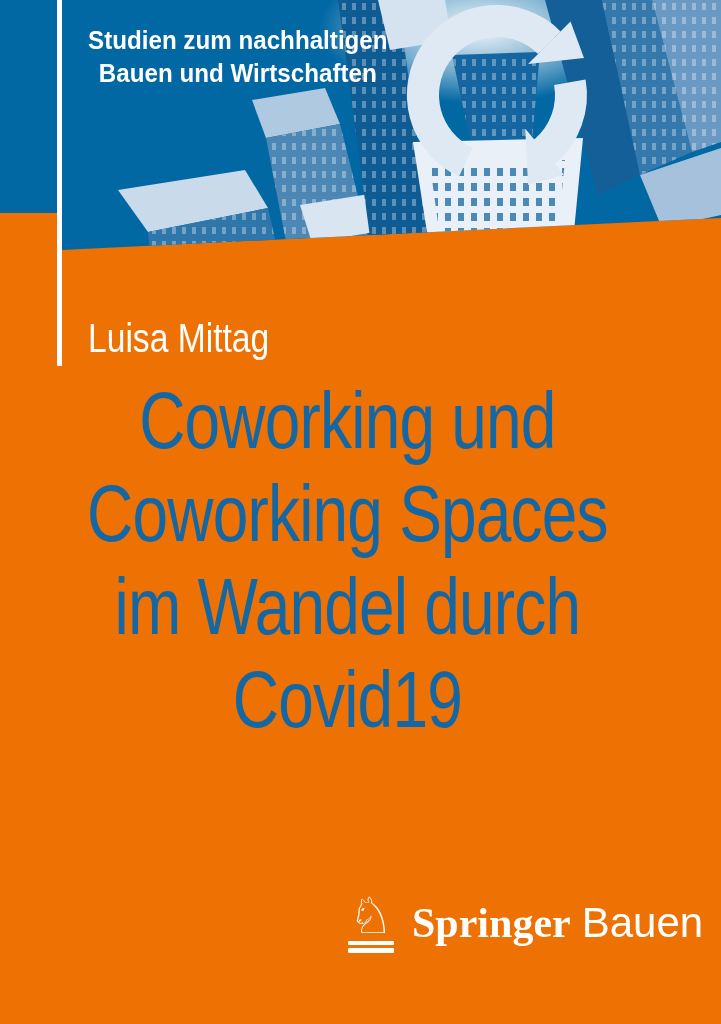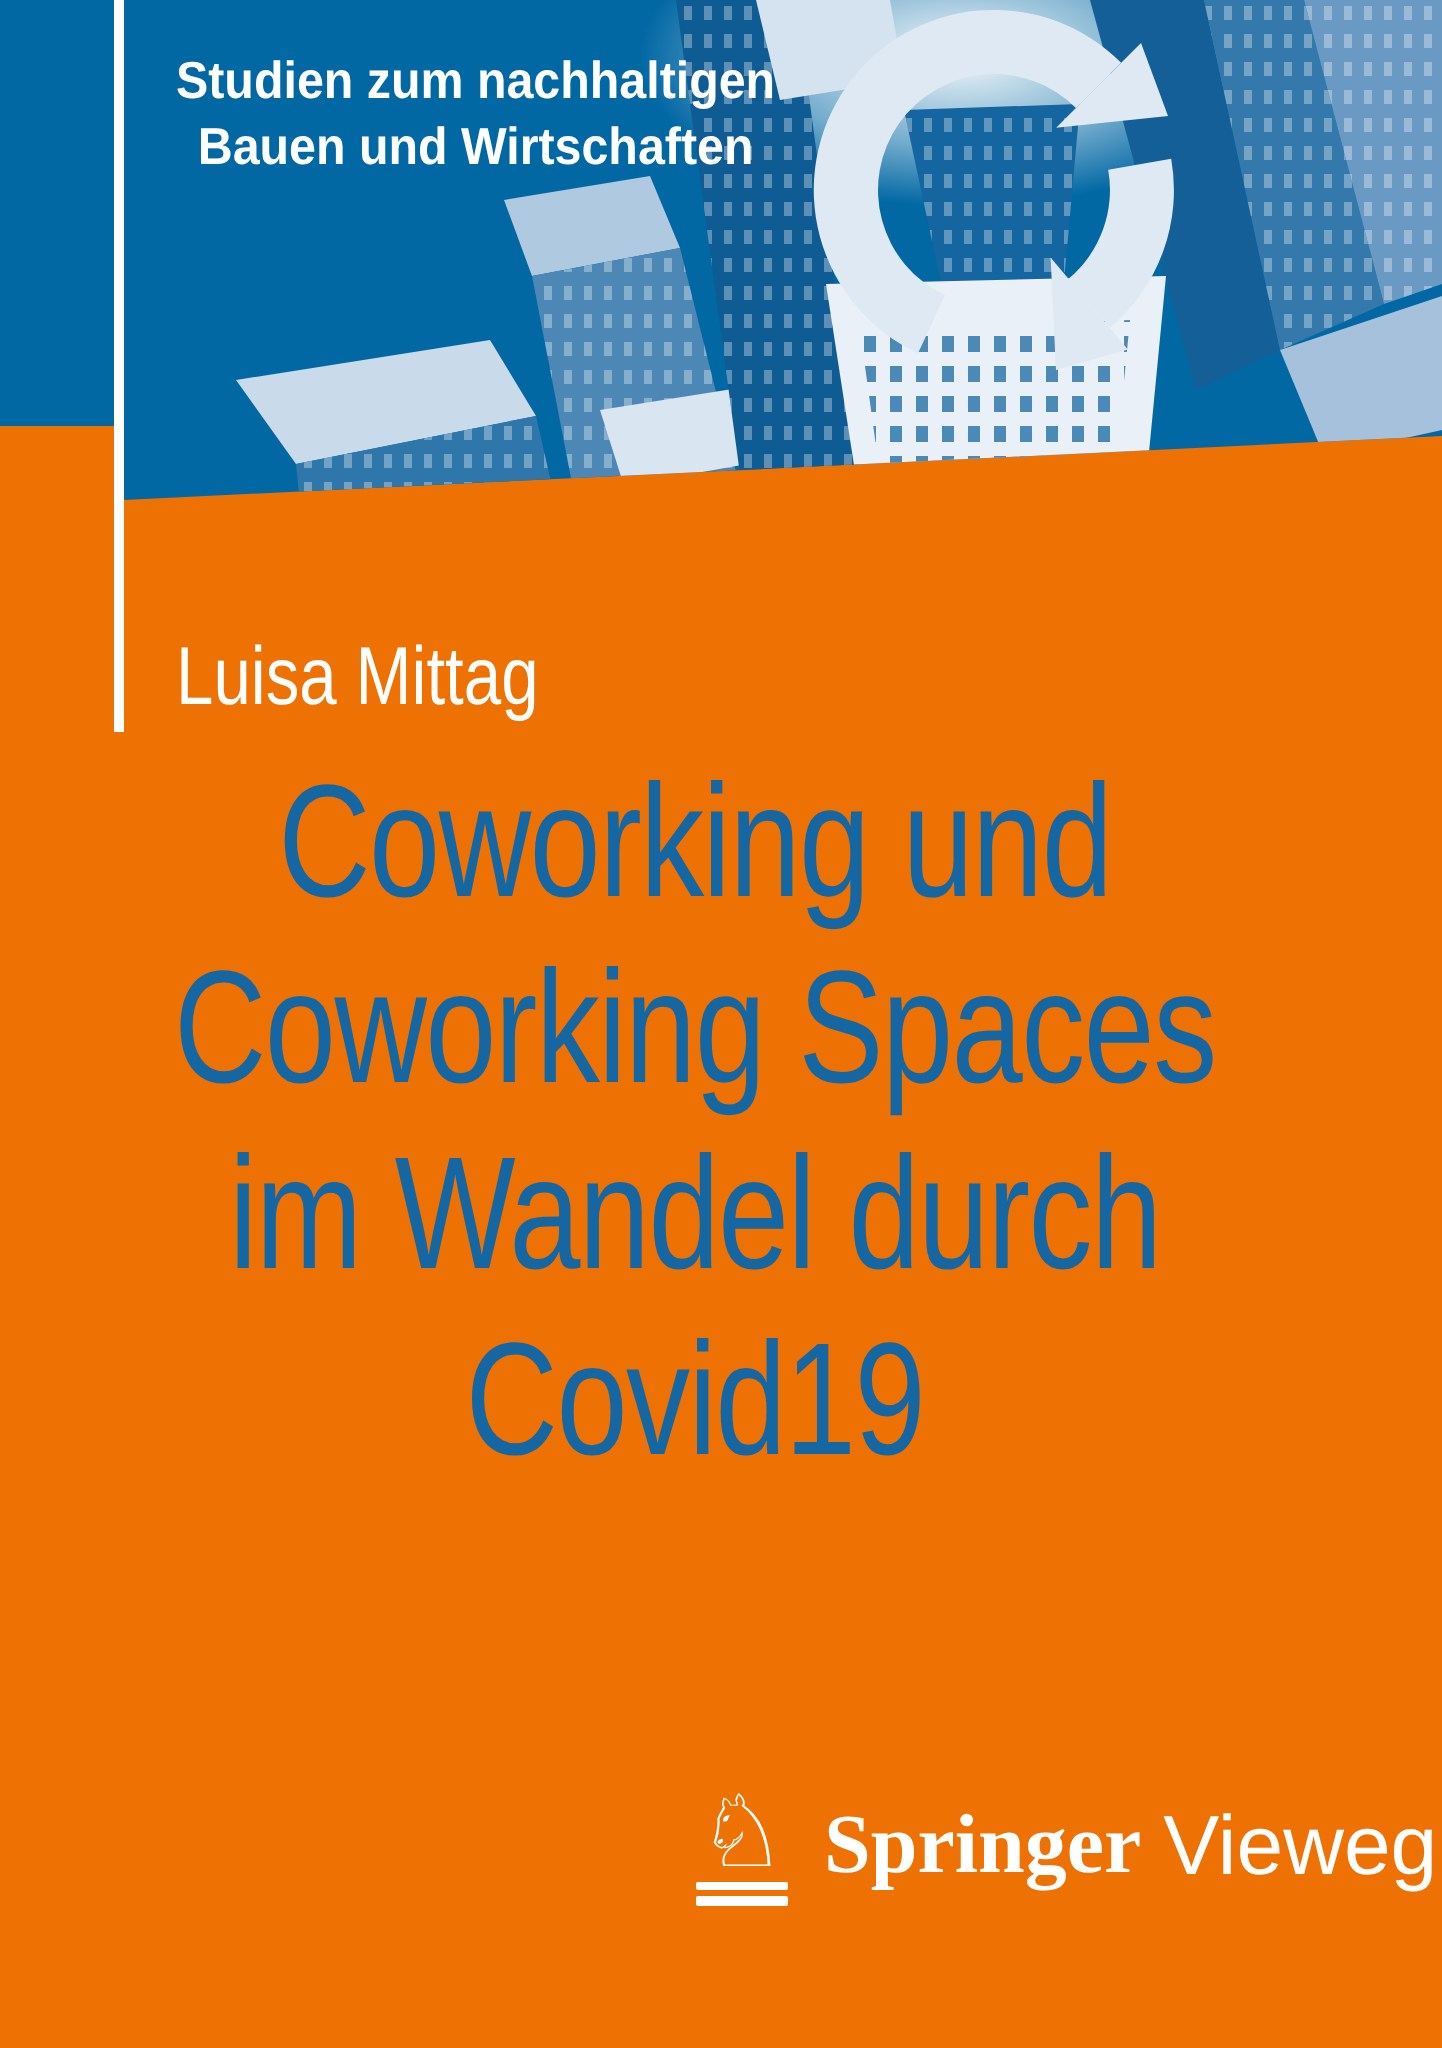--- a/index.html
+++ b/index.html
@@ -177,16 +177,16 @@
     <div>Covid19</div>
   </h1>
 
   <div class="publisher">
     <div class="horse">
       <span class="knight">♘</span>
       <span class="bar bar1"></span>
       <span class="bar bar2"></span>
     </div>
     <span class="pub-serif">Springer</span>
-    <span class="pub-sans">Vieweg</span>
+    <span class="pub-sans">Bauen</span>
   </div>
 
 </div>
 
 </body></html>

